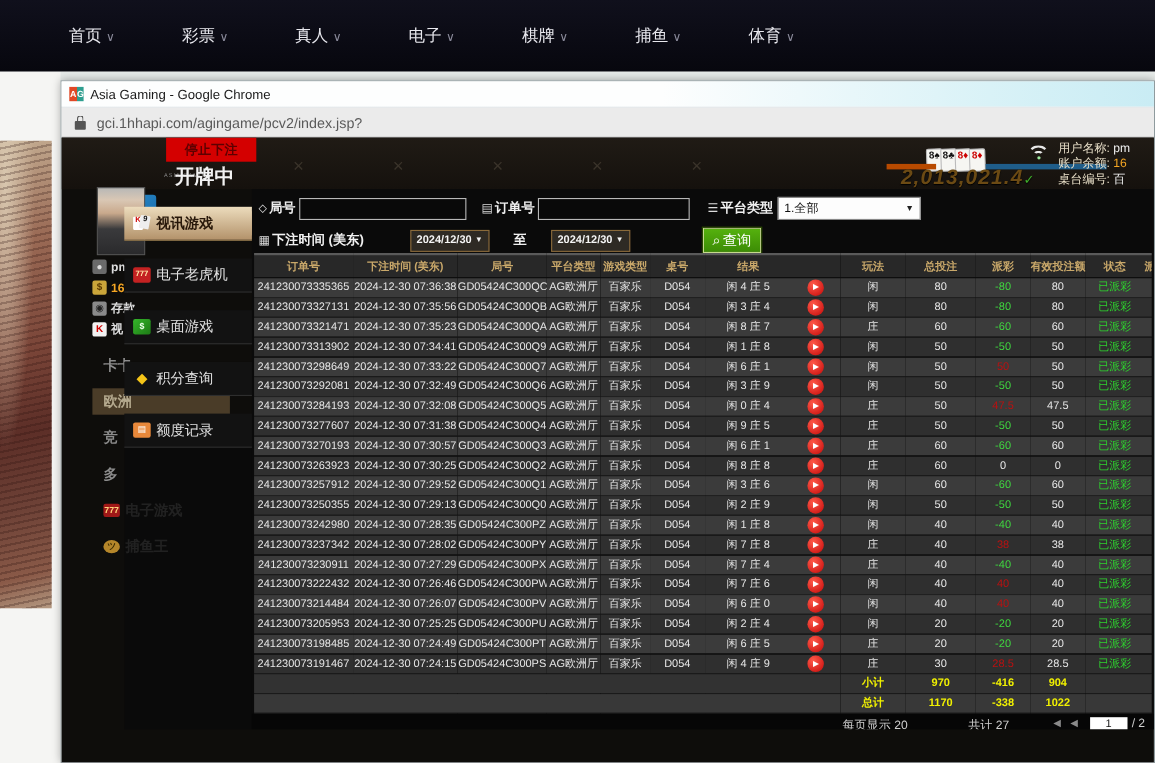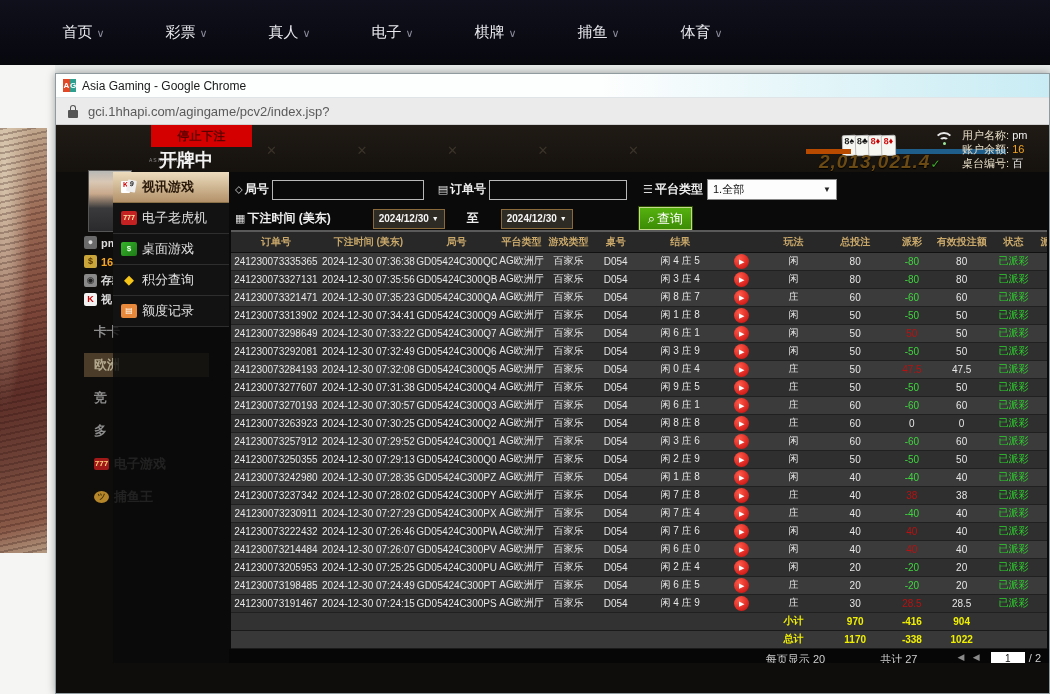--- a/index.html
+++ b/index.html
@@ -43,21 +43,21 @@
   .lock-icon .body { position:absolute; left:0; top:5px; width:10px; height:8px; background:#555; border-radius:1px; }
   .url-text { font-size:13px; color:#5a5a5a; }
   
   .content { position:relative; width:993px; height:568px; background:#0e0d0b; overflow:hidden; }
   .ag-top { position:absolute; left:0; top:0; width:993px; height:47px;
             background:linear-gradient(#201b15,#15110d); }
   .ag-logo { position:absolute; left:34px; top:8px; width:52px; height:34px;
              background:linear-gradient(135deg,#2e9bd6,#1765a8); border-radius:3px;
              color:#eaf4fb; font-size:16px; font-weight:bold; font-style:italic; text-align:center; line-height:32px;margin-top:44px; }
   .ag-logo-sub { position:absolute; left:93px; top:32px; font-size:5px; color:#8a8a8a; letter-spacing:1px; }
-  .stop-box { position:absolute; left:95px; top:0px; width:101px; height:22px; background:#d40000;
+  .stop-box { position:absolute; left:95px; top:0px; width:82px; height:22px; background:#d40000;
               color:#5d0000; font-size:12px; font-weight:bold; text-align:center; line-height:22px; }
   .opening { position:absolute; left:103px; top:23px; color:#f2f2f2; font-size:18px; font-weight:bold; }
   .x-marks { position:absolute; left:210px; top:18px; width:420px; color:#3a332a; font-size:13px;
              letter-spacing:38px; overflow:hidden; white-space:nowrap; }
   .cards-row { position:absolute; left:788px; top:10px; display:flex; }
   .mini-card { width:15px; height:21px; background:#f6f6f2; border:1px solid #bbb; border-radius:2px;
                font-size:9px; font-weight:bold; text-align:center; line-height:10px; margin-left:-2px;
                transform:rotate(-2deg); }
   .mini-card.red { color:#c00; } .mini-card.black { color:#111; }
   .prog-orange { position:absolute; left:750px; top:24px; width:45px; height:5px; background:#b84a00; }
@@ -91,21 +91,21 @@
   .ghost-menu-item.hl { background:#4a3c28; color:#b4a98e; }
   .gicon { width:15px; height:12px; margin-right:5px; flex:none; border-radius:2px; font-size:8px;
            line-height:12px; text-align:center; font-weight:bold; }
   
   .modal { position:absolute; left:57px; top:47px; width:936px; height:521px; z-index:3; }
   .modal-title { height:30px; background:#242424; color:#f2f2f2; font-size:16px; line-height:30px;
                  padding-left:12px; border-bottom:1px solid #000; }
   .modal-body { display:flex; height:491px; }
   .tabs-col { width:116px; flex:none; display:flex; flex-direction:column; }
   .tab { height:31px; background:#121212; border-bottom:1px solid #2e2e2e; display:flex; align-items:center;
-         padding-left:8px; color:#e0e0e0; font-size:13px; cursor:pointer; position:relative; white-space:nowrap; }
+         padding-left:8px; color:#e0e0e0; font-size:13px; cursor:pointer; position:relative; white-space:nowrap;margin-top:16px; }
   .tab.active { background:linear-gradient(#ecdcbd,#b3926a); color:#28180a; font-weight:bold; border-bottom:1px solid #8a7048; }
   .tab.active::after { content:""; position:absolute; right:-8px; top:7px; width:16px; height:16px;
                        background:#c3a171; transform:rotate(45deg); z-index:-1; }
   .tab .ticon { width:16px; height:14px; margin-right:5px; flex:none; position:relative; }
   .ic-cards .c1 { position:absolute; left:0; top:1px; width:9px; height:12px; background:#fff; border-radius:1px;
                   color:#c00; font-size:7px; line-height:8px; text-align:center; font-weight:bold; }
   .ic-cards .c2 { position:absolute; left:6px; top:0; width:9px; height:12px; background:#eee; border-radius:1px;
                   color:#111; font-size:7px; line-height:8px; text-align:center; font-weight:bold; transform:rotate(10deg); }
   .ic-777 { background:#c42222; border-radius:2px; color:#ffe9a8; font-size:7px; font-weight:bold;
             text-align:center; line-height:14px; }

